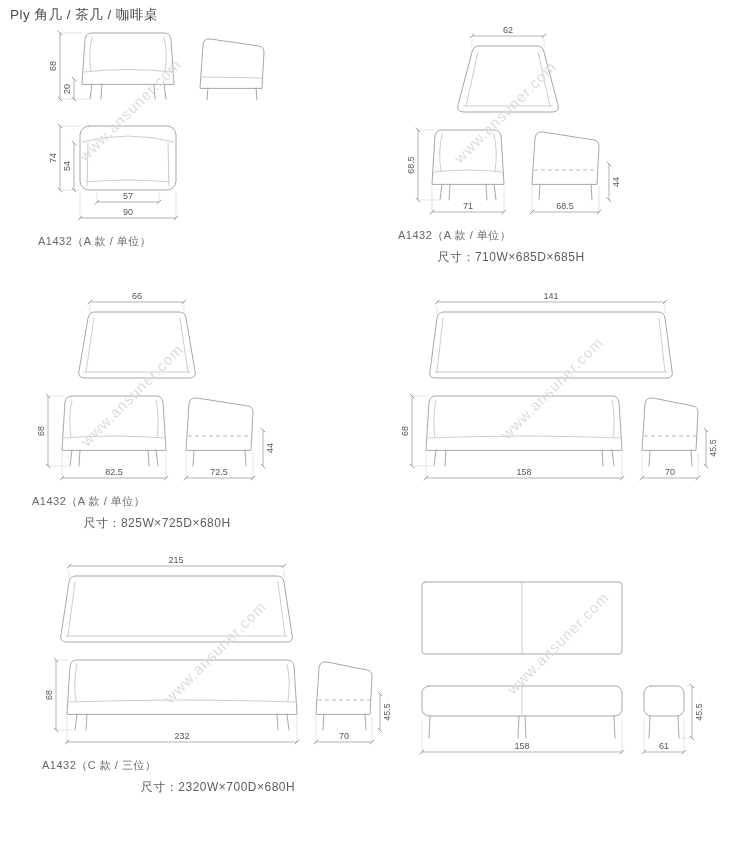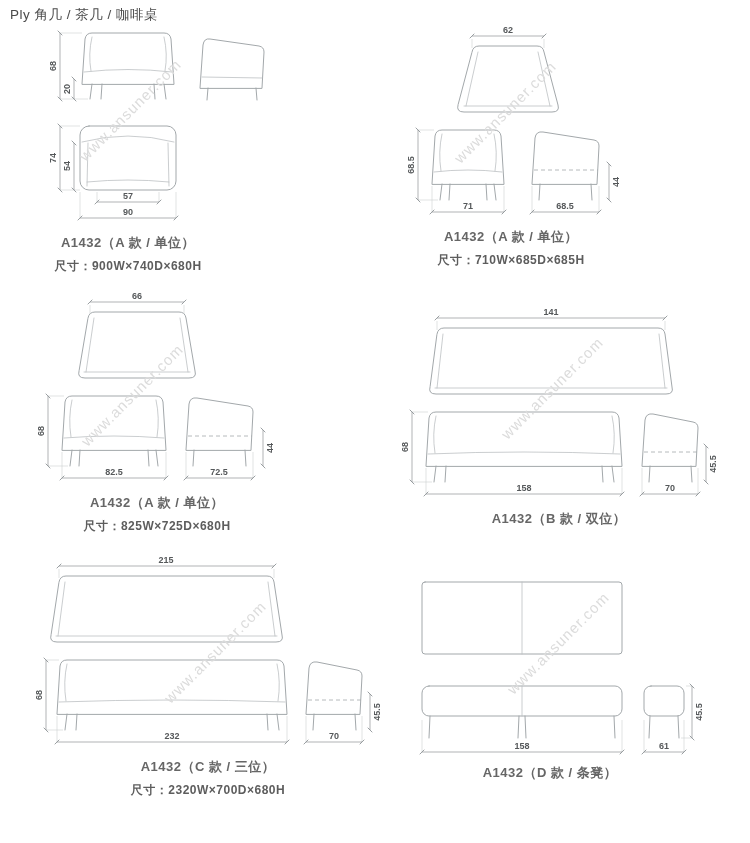--- a/index.html
+++ b/index.html
@@ -1,20 +1,20 @@
 <!DOCTYPE html>
 <html><head>
 <meta charset="utf-8">
 <style>
   html,body{margin:0;padding:0;background:#ffffff;}
   .page{position:relative;width:750px;height:843px;background:#fff;overflow:hidden;
         font-family:"Liberation Sans", sans-serif;padding-left:36px;}
   .title{position:absolute;left:10px;top:6px;font-size:13.5px;color:#4a4a4a;letter-spacing:.5px;}
-  .panel{position:absolute;font-weight:bold;}
-  .cap{width:100%;text-align:center;font-size:13px;color:#666;margin-top:2px;letter-spacing:.5px;}
+  .panel{position:absolute;}
+  .cap{width:100%;text-align:left;font-size:11px;color:#666;margin-top:2px;letter-spacing:.5px;}
   .size{width:100%;text-align:center;font-size:12px;color:#5d5d5d;margin-top:6px;letter-spacing:.5px;}
   .wm{position:absolute;transform:translate(-50%,-50%) rotate(-45deg);
       font-size:15px;color:#dcdcdc;letter-spacing:1px;white-space:nowrap;pointer-events:none;z-index:5;}
   svg{display:block;}
   .d{stroke:#a3a8ab;stroke-width:1;fill:none;stroke-linecap:round;}
   .d2{stroke:#bcc0c3;stroke-width:.8;fill:none;stroke-linecap:round;}
   .dash{stroke:#a3a8ab;stroke-width:.8;fill:none;stroke-dasharray:4 3;}
   .dim{stroke:#8f9497;stroke-width:.7;fill:none;}
   .ext{stroke:#ccd0d2;stroke-width:.6;}
   text.num{font-family:"Liberation Sans",sans-serif;font-size:9px;fill:#55585a;}
@@ -75,21 +75,20 @@
         <line class="ext" x1="121" y1="166" x2="121" y2="176"></line>
         <line class="dim" x1="59" y1="176" x2="121" y2="176" marker-start="url(#tick)" marker-end="url(#tick)"></line>
         <text class="num" x="90" y="173" text-anchor="middle">57</text>
         <line class="ext" x1="42" y1="166" x2="42" y2="192"></line>
         <line class="ext" x1="138" y1="166" x2="138" y2="192"></line>
         <line class="dim" x1="42" y1="192" x2="138" y2="192" marker-start="url(#tick)" marker-end="url(#tick)"></line>
         <text class="num" x="90" y="189" text-anchor="middle">90</text>
       </g>
     </svg>
     <div class="cap" style="width:180px">A1432（A 款 / 单位）</div>
-    <div class="size" style="width:180px">尺寸：900W×740D×680H</div>
   </section>
 
   <section class="panel" style="left:398px;top:26px;width:226px">
     <svg width="226" height="200" viewBox="0 0 226 200">
       <g>
         <path class="d" d="M74,26 Q75,20 81,20 L139,20 Q145,20 146,26 L160,79 Q162,86 154,86 L66,86 Q58,86 60,79 Z"></path>
         <path class="d2" d="M80,26 L68,80 M140,26 L152,80"></path>
         <path class="d2" d="M66,80 L154,80"></path>
       </g>
       <g>
@@ -166,21 +165,21 @@
         <line class="ext" x1="154" y1="160" x2="154" y2="186"></line>
         <line class="ext" x1="221" y1="160" x2="221" y2="186"></line>
         <line class="dim" x1="154" y1="186" x2="221" y2="186" marker-start="url(#tick)" marker-end="url(#tick)"></line>
         <text class="num" x="187" y="183" text-anchor="middle">72.5</text>
       </g>
     </svg>
     <div class="cap">A1432（A 款 / 单位）</div>
     <div class="size">尺寸：825W×725D×680H</div>
   </section>
 
-  <section class="panel" style="left:396px;top:308px;width:326px">
+  <section class="panel" style="left:396px;top:292px;width:326px">
     <svg width="326" height="200" viewBox="0 0 326 200">
       <g>
         <path class="d" d="M41,26 Q42,20 48,20 L262,20 Q268,20 269,26 L276,79 Q278,86 270,86 L40,86 Q32,86 34,79 Z"></path>
         <path class="d2" d="M47,26 L41,80 M263,26 L269,80"></path>
         <path class="d2" d="M39,80 L271,80"></path>
       </g>
       <g>
         <path class="d" d="M30,158 L33,110 Q34,104 40,104 L216,104 Q222,104 223,110 L226,158 Z"></path>
         <path class="d2" d="M32,146 Q128,142 224,146"></path>
         <path class="d2" d="M39,145 Q36,126 40,108"></path>
@@ -206,24 +205,23 @@
         <line class="dim" x1="30" y1="186" x2="226" y2="186" marker-start="url(#tick)" marker-end="url(#tick)"></line>
         <text class="num" x="128" y="183" text-anchor="middle">158</text>
         <line class="dim" x1="310" y1="138" x2="310" y2="174" marker-start="url(#tick)" marker-end="url(#tick)"></line>
         <text class="num" transform="translate(320,156) rotate(-90)" text-anchor="middle">45.5</text>
         <line class="ext" x1="246" y1="160" x2="246" y2="186"></line>
         <line class="ext" x1="302" y1="160" x2="302" y2="186"></line>
         <line class="dim" x1="246" y1="186" x2="302" y2="186" marker-start="url(#tick)" marker-end="url(#tick)"></line>
         <text class="num" x="274" y="183" text-anchor="middle">70</text>
       </g>
     </svg>
-    <div class="cap">A1432（B 款 / 双位）</div>
-  </section>
-
-  <section class="panel" style="left:32px;top:556px;width:352px">
+  </section>
+
+  <section class="panel" style="left:42px;top:556px;width:352px">
     <svg width="352" height="200" viewBox="0 0 352 200">
       <g>
         <path class="d" d="M27,26 Q28,20 34,20 L235,20 Q241,20 242,26 L250,79 Q252,86 244,86 L25,86 Q17,86 19,79 Z"></path>
         <path class="d2" d="M33,26 L26,80 M236,26 L243,80"></path>
         <path class="d2" d="M24,80 L245,80"></path>
       </g>
       <g>
         <path class="d" d="M25,158 L28,110 Q29,104 35,104 L245,104 Q251,104 252,110 L255,158 Z"></path>
         <path class="d2" d="M27,146 Q140,142 253,146"></path>
         <path class="d2" d="M34,145 Q31,126 35,108"></path>
@@ -283,16 +281,15 @@
         <line class="ext" x1="294" y1="116" x2="300" y2="116"></line>
         <line class="ext" x1="289" y1="168" x2="300" y2="168"></line>
         <line class="dim" x1="300" y1="116" x2="300" y2="168" marker-start="url(#tick)" marker-end="url(#tick)"></line>
         <text class="num" transform="translate(310,142) rotate(-90)" text-anchor="middle">45.5</text>
         <line class="ext" x1="252" y1="150" x2="252" y2="182"></line>
         <line class="ext" x1="292" y1="150" x2="292" y2="182"></line>
         <line class="dim" x1="252" y1="182" x2="292" y2="182" marker-start="url(#tick)" marker-end="url(#tick)"></line>
         <text class="num" x="272" y="179" text-anchor="middle">61</text>
       </g>
     </svg>
-    <div class="cap">A1432（D 款 / 条凳）</div>
   </section>
 
 </div>
 
 </body></html>

